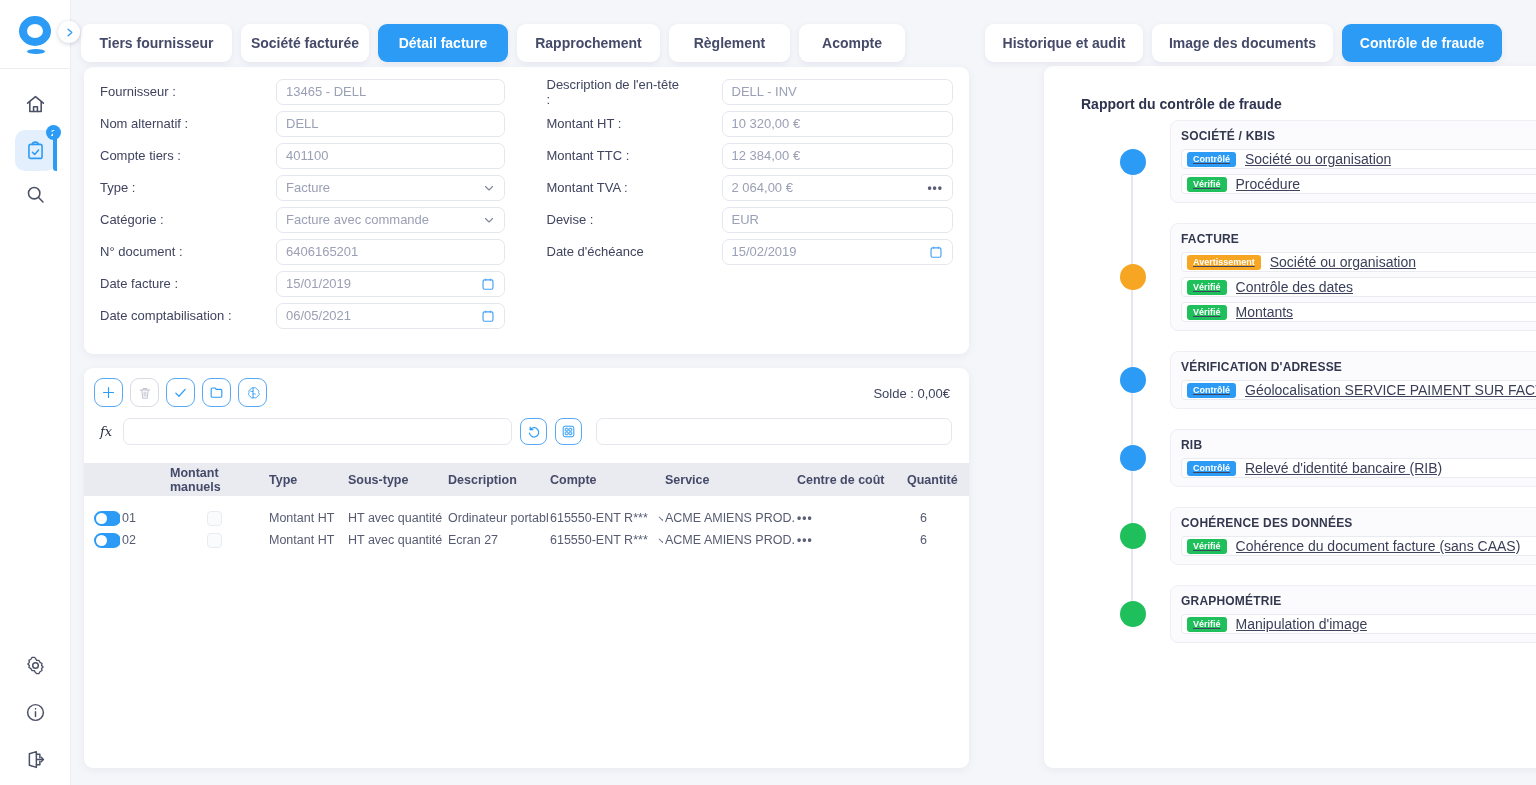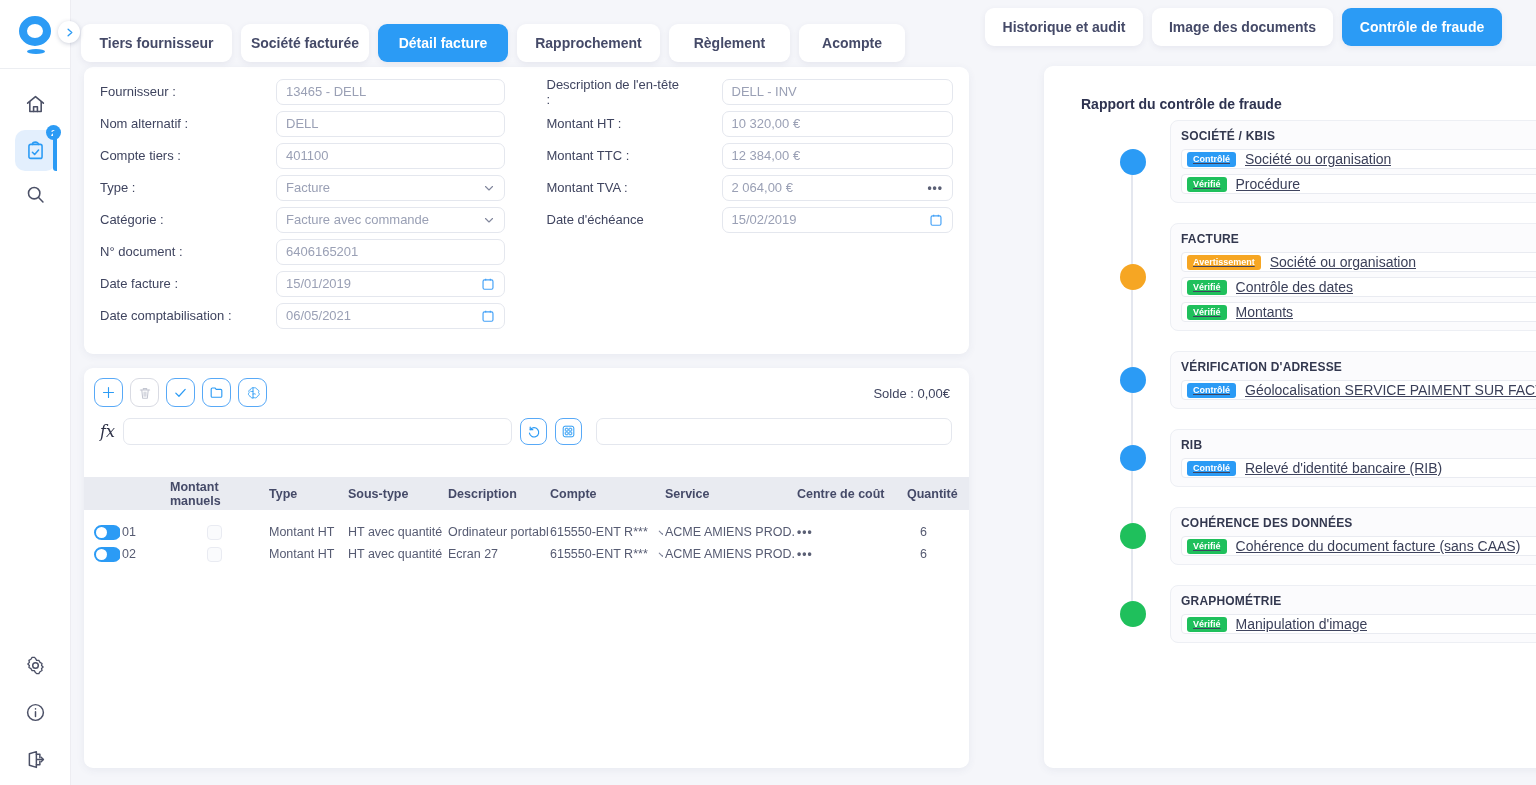--- a/index.html
+++ b/index.html
@@ -22,21 +22,21 @@
   .side-item svg{stroke:#4b5066;}
   .side-item.active{background:#e3effd;}
   .side-item.active svg{stroke:var(--blue);}
   .badge{position:absolute;top:-5px;right:-5px;min-width:15px;height:15px;background:var(--blue);color:#fff;font-size:9px;font-weight:bold;border-radius:50%;display:flex;align-items:center;justify-content:center;}
   .active-bar{position:absolute;left:53px;width:4px;height:41px;background:var(--blue);border-radius:3px 0 0 3px;}
 
   
   .tab{height:38px;border-radius:9px;background:#fff;box-shadow:0 2px 6px rgba(60,70,110,.08);display:flex;align-items:center;justify-content:center;font-size:14px;font-weight:bold;color:#454a68;cursor:pointer;white-space:nowrap;}
   .tab.active{background:var(--blue);color:#fff;}
   .tabs-left{position:absolute;left:81px;top:24px;display:flex;gap:9px;z-index:2;}
-  .tabs-right{position:absolute;left:985px;top:8px;display:flex;gap:9px;z-index:2;}
+  .tabs-right{position:absolute;left:985px;top:24px;display:flex;gap:9px;z-index:2;}
   .tw1{width:151px}.tw2{width:128px}.tw3{width:130px}.tw4{width:143px}.tw5{width:121px}.tw6{width:106px}
   .tw7{width:158px}.tw8{width:181px}.tw9{width:160px}
 
   
   .card{position:absolute;background:#fff;border-radius:9px;box-shadow:0 2px 8px rgba(60,70,110,.07);}
   .card-form{left:84px;top:67px;width:885px;height:287px;padding:12px 16px;}
   .card-lines{left:84px;top:368px;width:885px;height:400px;padding:10px 0;}
   .card-fraud{left:1008px;top:66px;width:520px;height:702px;padding:30px 26px 20px 37px;margin-left:36px;}
 
   
@@ -49,28 +49,28 @@
   .finput .fval{flex:1;overflow:hidden;white-space:nowrap;}
   .finput .suffix{flex:none;display:flex;align-items:center;}
   .dots3{color:#5b6075;font-weight:bold;letter-spacing:1px;font-size:12px;}
 
   
   .toolbar{display:flex;gap:7px;padding:0 10px;position:relative;}
   .icon-btn{width:29px;height:29px;border-radius:9px;border:1.5px solid #58a9f7;background:#fff;display:flex;align-items:center;justify-content:center;cursor:pointer;}
   .icon-btn.disabled{border-color:#d9dbe3;cursor:default;}
   .solde{position:absolute;right:19px;top:8px;font-size:13px;color:var(--dark);}
   .fx-row{display:flex;align-items:center;margin-top:11px;padding:0 16px;}
-  .fx-label{font-family:"DejaVu Serif",serif;font-style:italic;font-size:16px;color:#2b2f45;width:23px;flex:none;}
+  .fx-label{font-family:"DejaVu Serif",serif;font-style:italic;font-size:13px;color:#2b2f45;width:23px;flex:none;}
   .fx-input{height:27px;border:1px solid var(--border);border-radius:7px;background:#fff;outline:none;font-size:13px;padding:0 8px;color:var(--mid);font-family:"Liberation Sans",sans-serif;}
   .fx-input.one{width:389px;}
   .fx-input.two{width:356px;margin-left:14px;}
   .fx-btn{width:27px;height:27px;margin-left:8px;flex:none;border-radius:8px;}
 
   
-  .ltable{margin-top:32px;}
+  .ltable{margin-top:18px;}
   .trow{display:grid;grid-template-columns:36px 48px 99px 79px 100px 102px 115px 132px 110px 64px;align-items:center;}
   .thead{background:var(--headerbg);height:33px;font-size:12.5px;font-weight:bold;color:#454a68;}
   .thead>div{padding-left:2px;}
   .tbody{margin-top:11px;}
   .tbody .trow{height:22px;font-size:12.5px;color:var(--mid);}
   .cell{display:flex;align-items:center;gap:5px;padding-left:2px;overflow:hidden;white-space:nowrap;}
   .toggle{width:27px;height:15px;border-radius:8px;background:var(--blue);position:relative;margin-left:8px;cursor:pointer;flex:none;}
   .toggle .knob{position:absolute;left:2px;top:2px;width:11px;height:11px;border-radius:50%;background:#fff;}
   .cbx{width:15px;height:15px;border-radius:4px;border:1px solid #e9ebf2;background:#fafbfd;margin-left:37px;cursor:pointer;}
   .chev{flex:none;margin-left:4px;}
@@ -268,20 +268,26 @@
           </div>
         </div>
       <div class="frow">
           <label style="width:135px">Montant TVA :</label>
         <div class="finput">
             <span class="fval">2 064,00 €</span>
           <span class="suffix dots3">•••</span>
           </div>
         </div>
       <div class="frow">
+          <label style="width:135px">Devise :</label>
+        <div class="finput">
+            <span class="fval">EUR</span>
+          </div>
+        </div>
+      <div class="frow">
           <label style="width:135px">Date d'échéance</label>
         <div class="finput">
             <span class="fval">15/02/2019</span>
           <span class="suffix">
               <svg width="14" height="14" viewBox="0 0 24 24" fill="none" stroke="#43a1f7" stroke-width="2">
                 <rect x="3.5" y="5" width="17" height="16" rx="2.5"></rect>
                 <path d="M8 2.8v3.4M16 2.8v3.4"></path>
               </svg>
             </span>
           </div>

